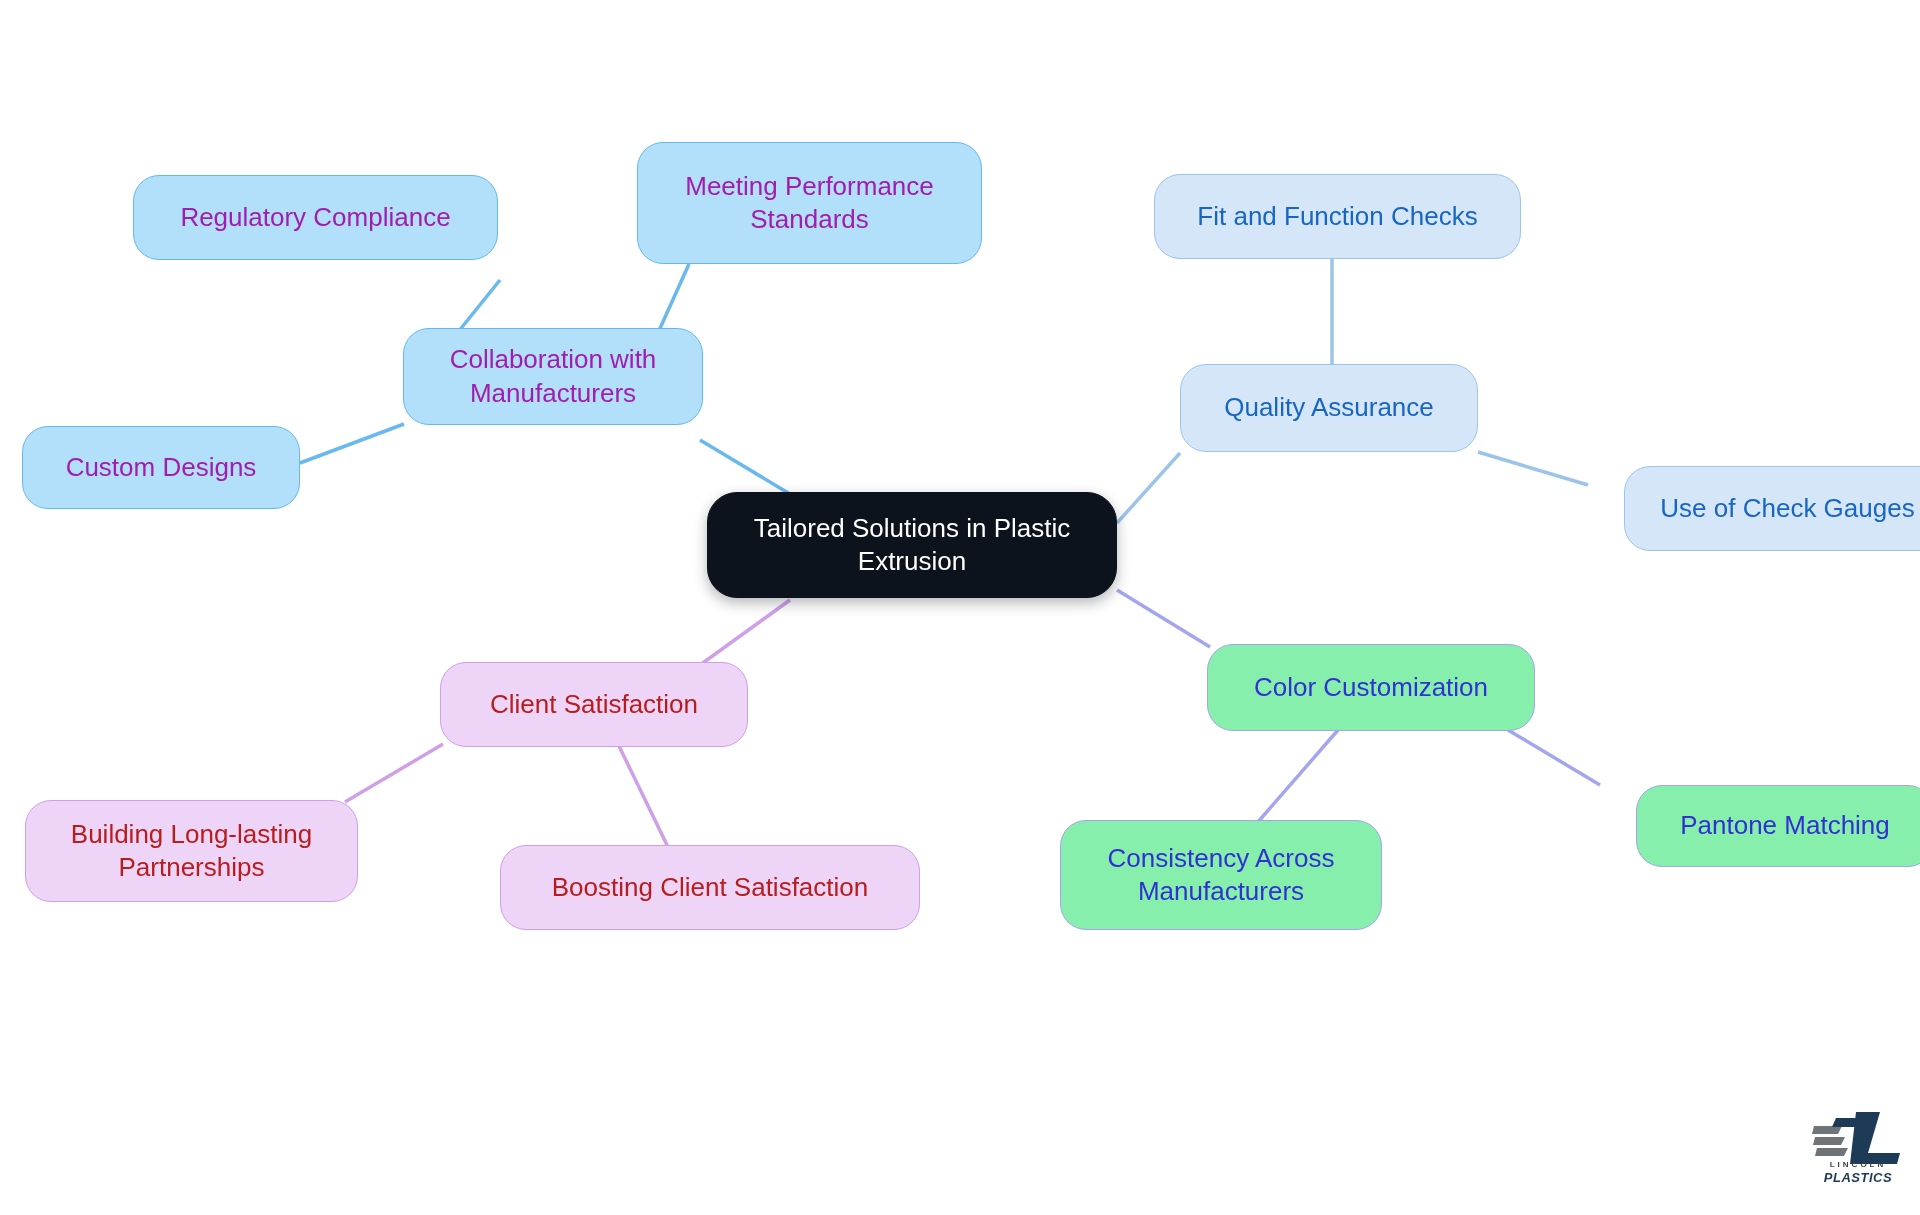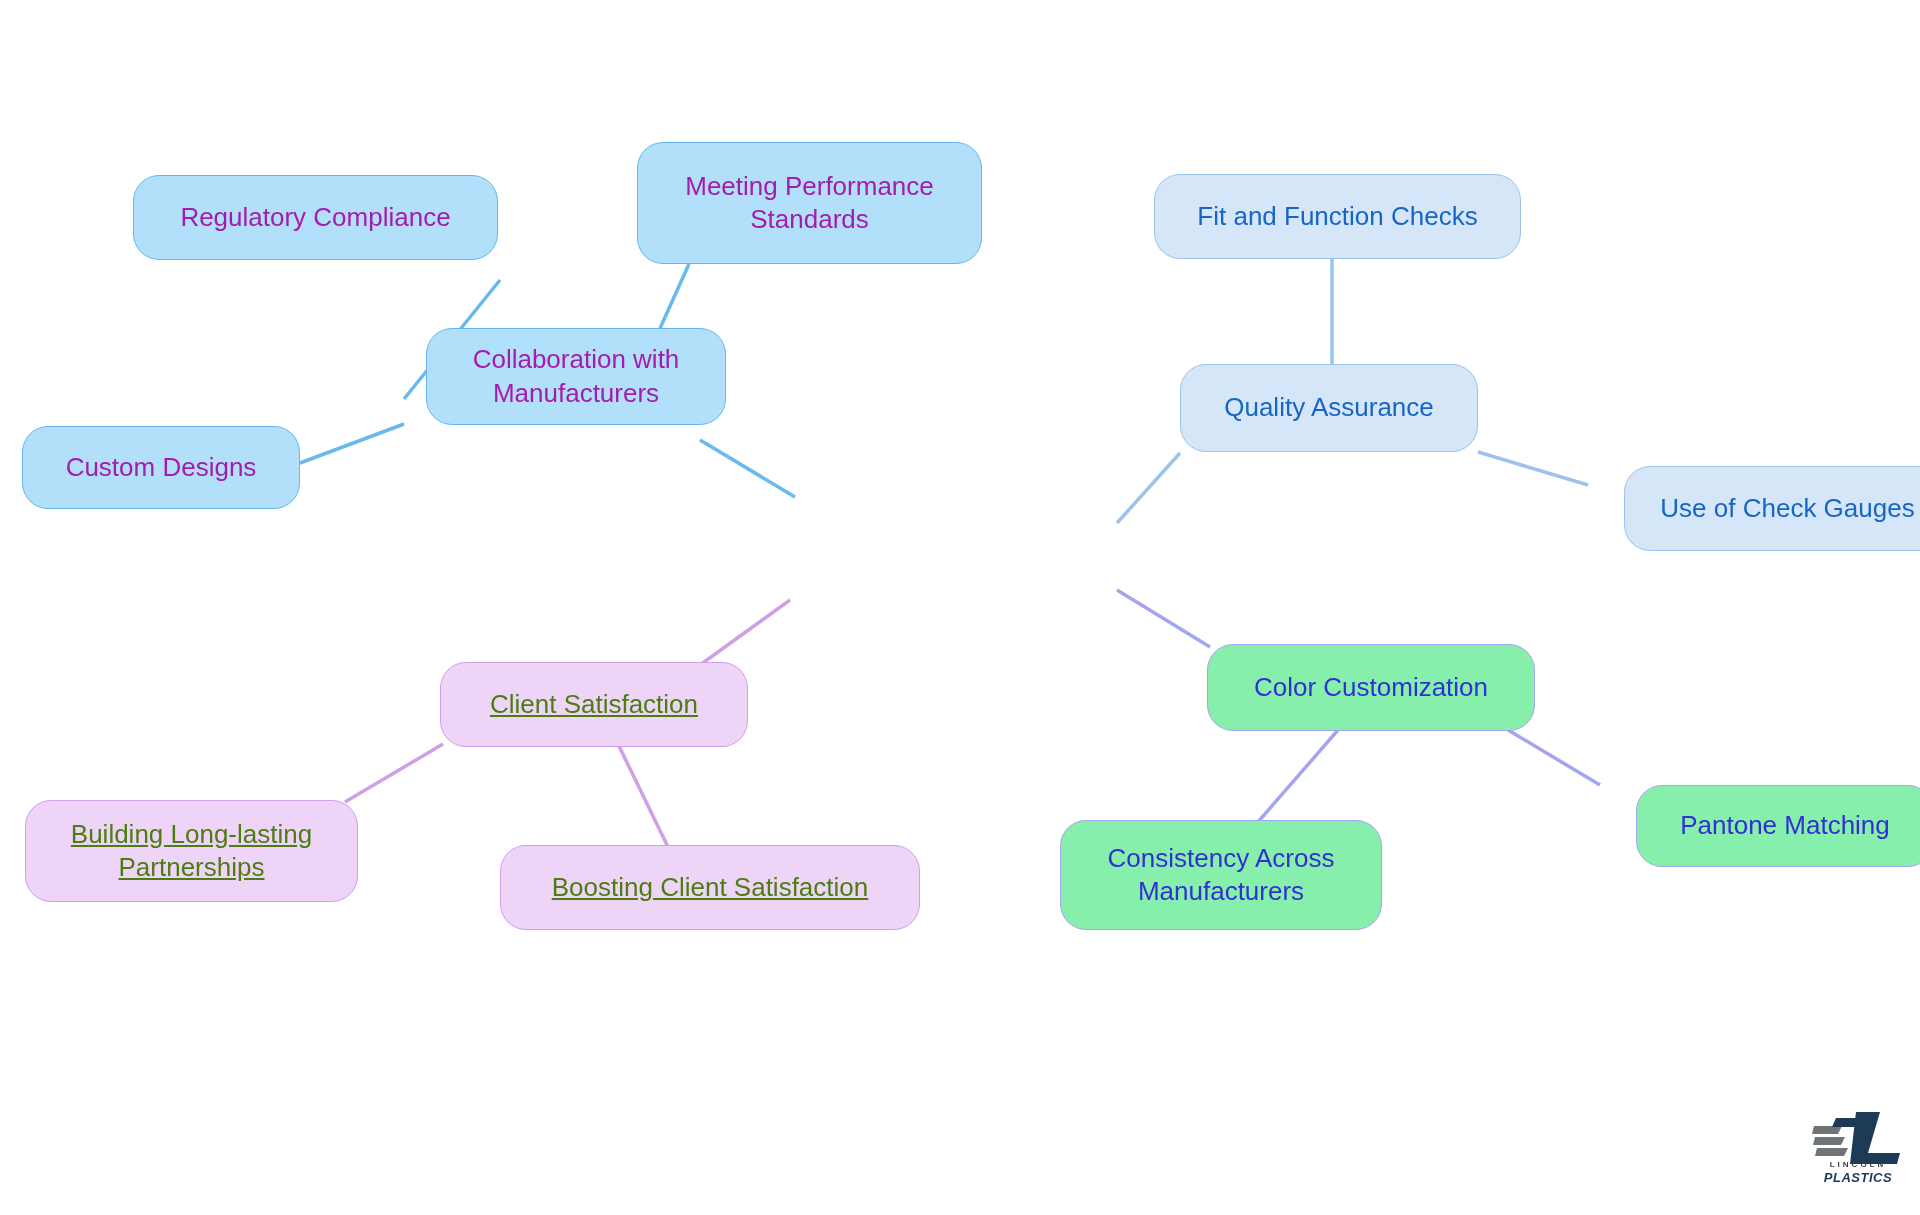--- a/index.html
+++ b/index.html
@@ -59,23 +59,22 @@
   }
   .node.violet {
     background: #86efac;
     border-color: #a3a5ee;
     color: #3131d3;
     font-size: 26px;
   }
   .node.pink {
     background: #eed5f8;
     border-color: #cf9fe8;
-    color: #4d7c0f;
+    color: #b91c1c;
     font-size: 26px;
-    text-decoration: underline;
   }
   
   #logo {
     position: absolute;
     left: 1812px;
     top: 1108px;
     width: 92px;
     height: 88px;
   }
   #logo .mark { position: absolute; left: 0; top: 0; width: 92px; height: 58px; }
@@ -129,22 +128,23 @@
       <path d="M 1508 730 L 1600 785" fill="none" stroke="#a3a5ee" stroke-width="3.5"></path>
     </g>
 
     <g>
       <path d="M 790 600 L 700 665" fill="none" stroke="#cf9fe8" stroke-width="3.5"></path>
       <path d="M 443 744 L 345 802" fill="none" stroke="#cf9fe8" stroke-width="3.5"></path>
       <path d="M 618 744 L 668 847" fill="none" stroke="#cf9fe8" stroke-width="3.5"></path>
     </g>
   </svg>
 
+  <div class="node root" style="left:707px; top:492px; width:410px; height:106px;">Tailored Solutions in Plastic Extrusion</div>
 
-  <div class="node blue-a" style="left:426px; top:328px; width:300px; height:97px;">Collaboration with Manufacturers</div>
+  <div class="node blue-a" style="left:403px; top:328px; width:300px; height:97px;">Collaboration with Manufacturers</div>
 
   <div class="node blue-a" style="left:133px; top:175px; width:365px; height:85px;">Regulatory Compliance</div>
 
   <div class="node blue-a" style="left:637px; top:142px; width:345px; height:122px;">Meeting Performance Standards</div>
 
   <div class="node blue-a" style="left:22px; top:426px; width:278px; height:83px;">Custom Designs</div>
 
   <div class="node blue-b" style="left:1180px; top:364px; width:298px; height:88px;">Quality Assurance</div>
 
   <div class="node blue-b" style="left:1154px; top:174px; width:367px; height:85px;">Fit and Function Checks</div>

